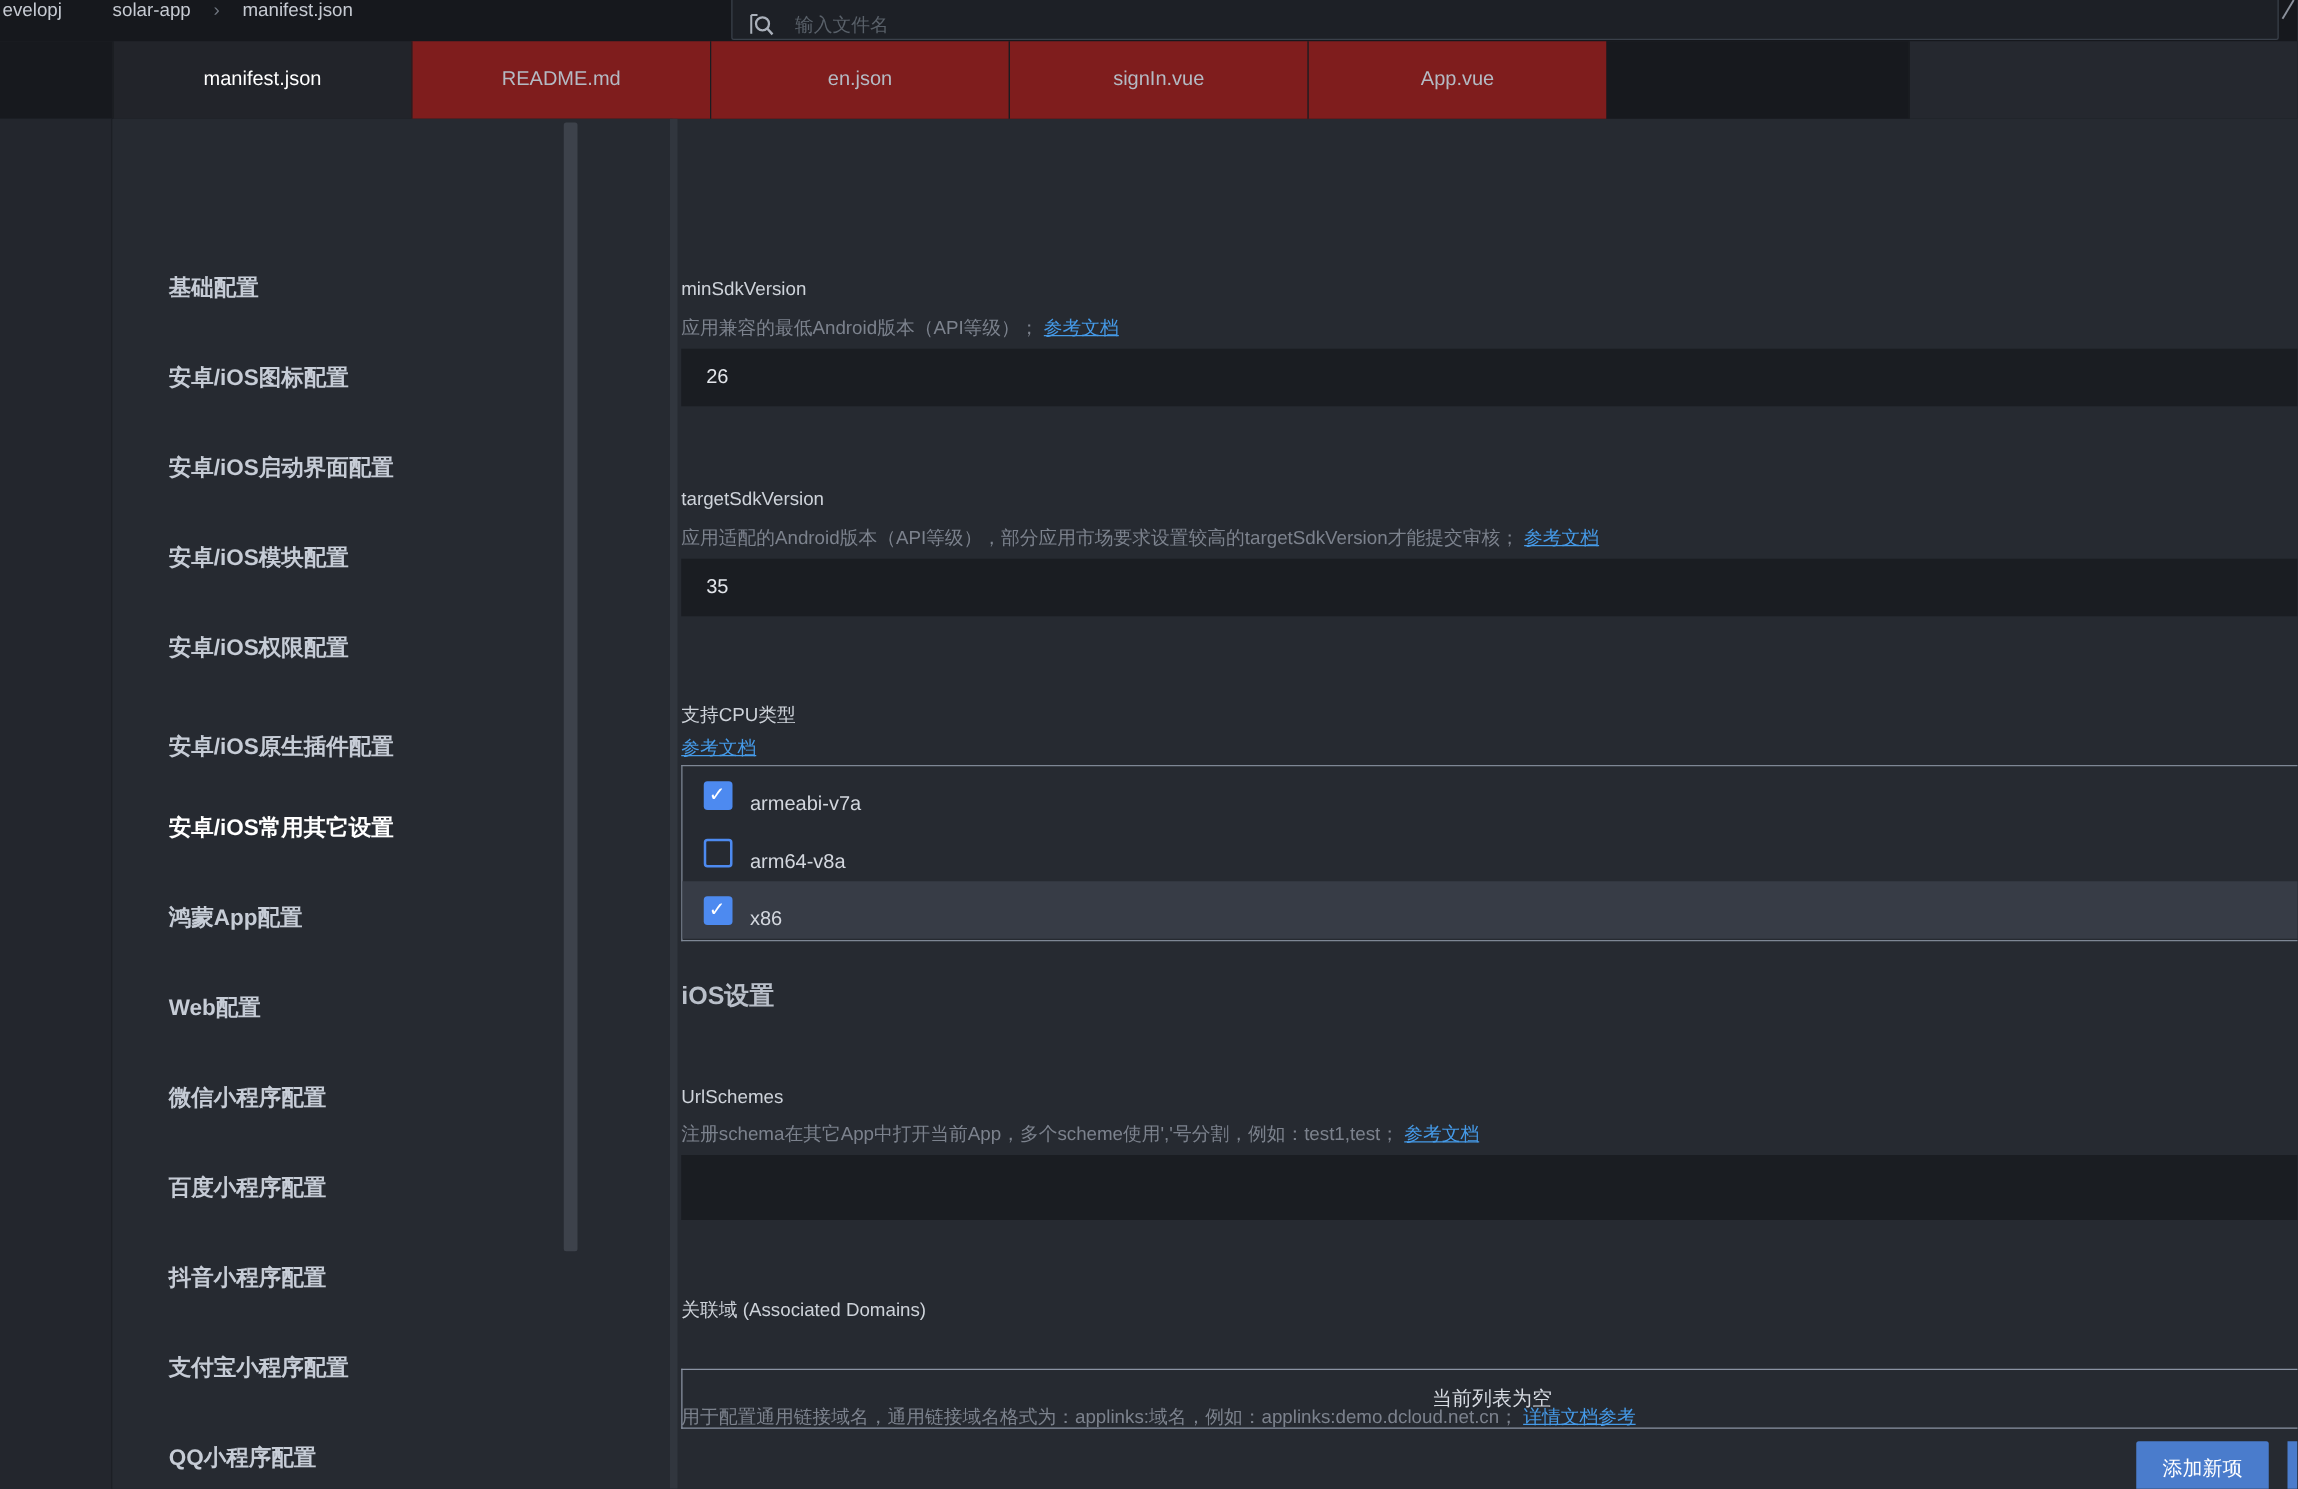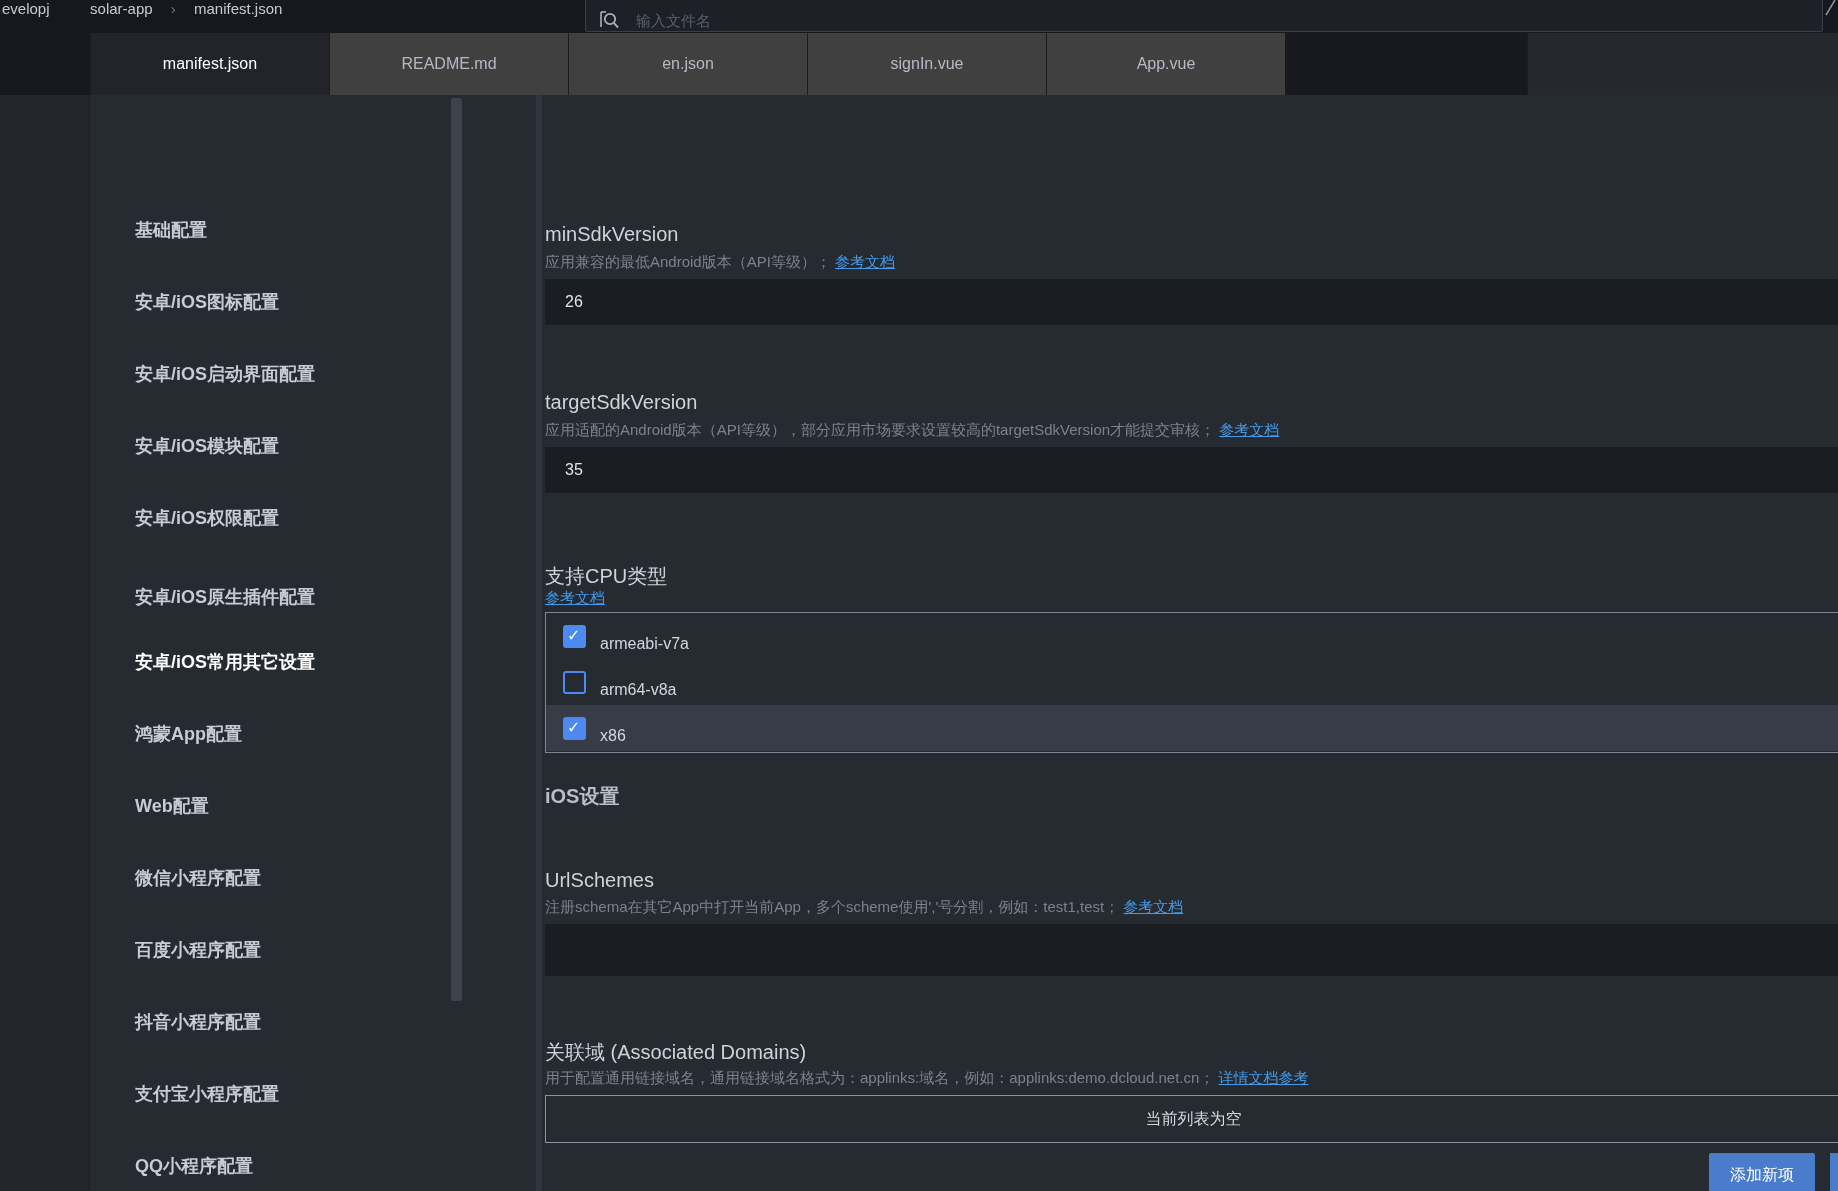--- a/index.html
+++ b/index.html
@@ -20,37 +20,37 @@
   .searchbox .mag{position:absolute;left:14px;top:22px;}
   .searchbox input{position:absolute;left:48px;top:18px;width:1100px;height:24px;
     background:transparent;border:none;outline:none;color:#aab0ba;font-size:15px;
     font-family:inherit;}
   .searchbox input::placeholder{color:#596069;}
   .corner-mark{position:absolute;right:2px;top:0px;width:12px;height:16px;overflow:hidden;}
   
   .tabbar{position:absolute;left:0;top:33px;width:1838px;height:62px;background:#17191e;}
   .tabbar .tabs{position:absolute;left:90px;top:0;height:62px;display:flex;}
   .tab{width:239px;height:62px;line-height:62px;text-align:center;
-    background:#404040;color:#b4bac3;font-size:16px;border-left:1px solid #1a1c21;
+    background:#7f1d1d;color:#b4bac3;font-size:16px;border-left:1px solid #1a1c21;
     box-sizing:border-box;cursor:pointer;overflow:hidden;white-space:nowrap;}
   .tab.active{background:#22242a;color:#ffffff;}
   .tab-fill{position:absolute;left:1527px;top:0;width:311px;height:62px;
     background:#25282f;border-left:1px solid #1a1c21;box-sizing:border-box;}
   
   .leftstrip{position:absolute;left:0;top:95px;width:90px;height:1096px;background:#23262d;border-right:1px solid #1b1e23;box-sizing:border-box;}
   .sidebar{position:absolute;left:90px;top:95px;width:448px;height:1096px;background:#262a31;}
   .side-item{position:absolute;left:45px;height:40px;line-height:40px;
     color:#c6ccd6;font-size:18px;font-weight:600;white-space:nowrap;cursor:pointer;}
   .side-item.selected{color:#ffffff;font-weight:700;text-align:right;}
   .side-scrollbar{position:absolute;left:361px;top:3px;width:11px;height:903px;
     background:#3d424b;border-radius:2px;}
   .vdivider{position:absolute;left:536px;top:95px;width:6px;height:1096px;background:#31363e;}
   
   .content{position:absolute;left:545px;top:95px;width:1293px;height:1096px;}
-  .f-label{position:absolute;color:#ced3da;font-size:20px;white-space:nowrap;}
+  .f-label{position:absolute;color:#ced3da;font-size:15px;white-space:nowrap;}
   .f-desc{position:absolute;color:#7c828d;font-size:15px;white-space:nowrap;}
   .f-desc a,.f-link{color:#459ae8;text-decoration:underline;cursor:pointer;font-size:15px;margin-top:40px;}
   .f-input{position:absolute;left:0;width:1295px;background:#1a1d22;border:none;
     color:#e2e5ea;font-size:16px;padding-left:20px;box-sizing:border-box;
     font-family:inherit;outline:none;}
   .cpu-box{position:absolute;left:0;top:517px;width:1296px;height:141px;
     border:1px solid #7e8795;border-right:none;box-sizing:border-box;}
   .cpu-row{height:46px;display:flex;align-items:center;padding-left:17px;cursor:pointer;}
   .cpu-row.highlight{background:#373c46;}
   .checkbox{width:23px;height:23px;border-radius:3px;box-sizing:border-box;
@@ -171,21 +171,21 @@
   <div class="section-title" style="top:688px">iOS设置</div>
 
   <div class="f-label" style="top:774px">UrlSchemes</div>
   <div class="f-desc" style="top:803px">
     <span>注册schema在其它App中打开当前App，多个scheme使用','号分割，例如：test1,test；</span>
     <a>参考文档</a>
   </div>
   <input class="f-input" style="top: 829px; height: 52px;">
 
   <div class="f-label" style="top:944px">关联域 (Associated Domains)</div>
-  <div class="f-desc" style="top:974px">
+  <div class="f-desc" style="top:1029px">
     <span>用于配置通用链接域名，通用链接域名格式为：applinks:域名，例如：applinks:demo.dcloud.net.cn；</span>
     <a>详情文档参考</a>
   </div>
   <div class="empty-box">
     <span>当前列表为空</span>
   </div>
   <button class="add-btn">添加新项</button>
   <div class="add-btn-sliver"></div>
 
 </div>

